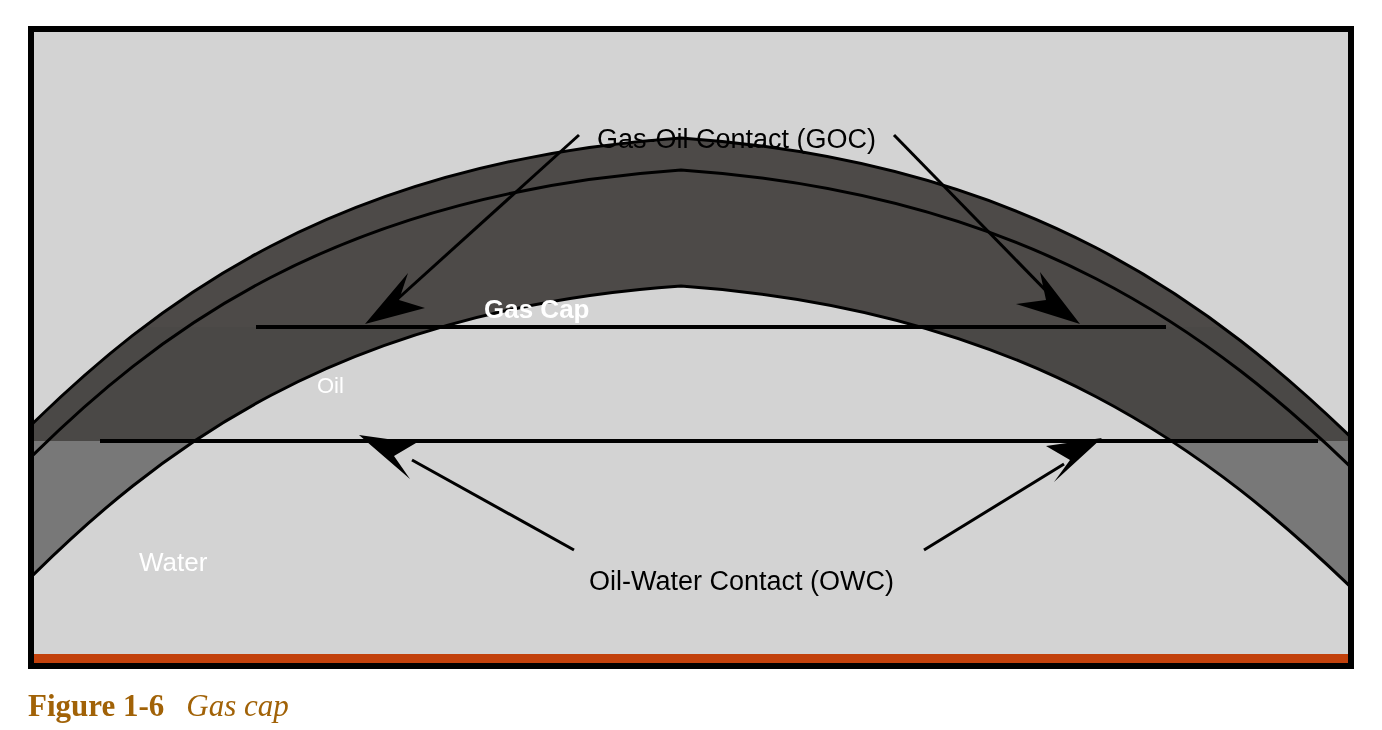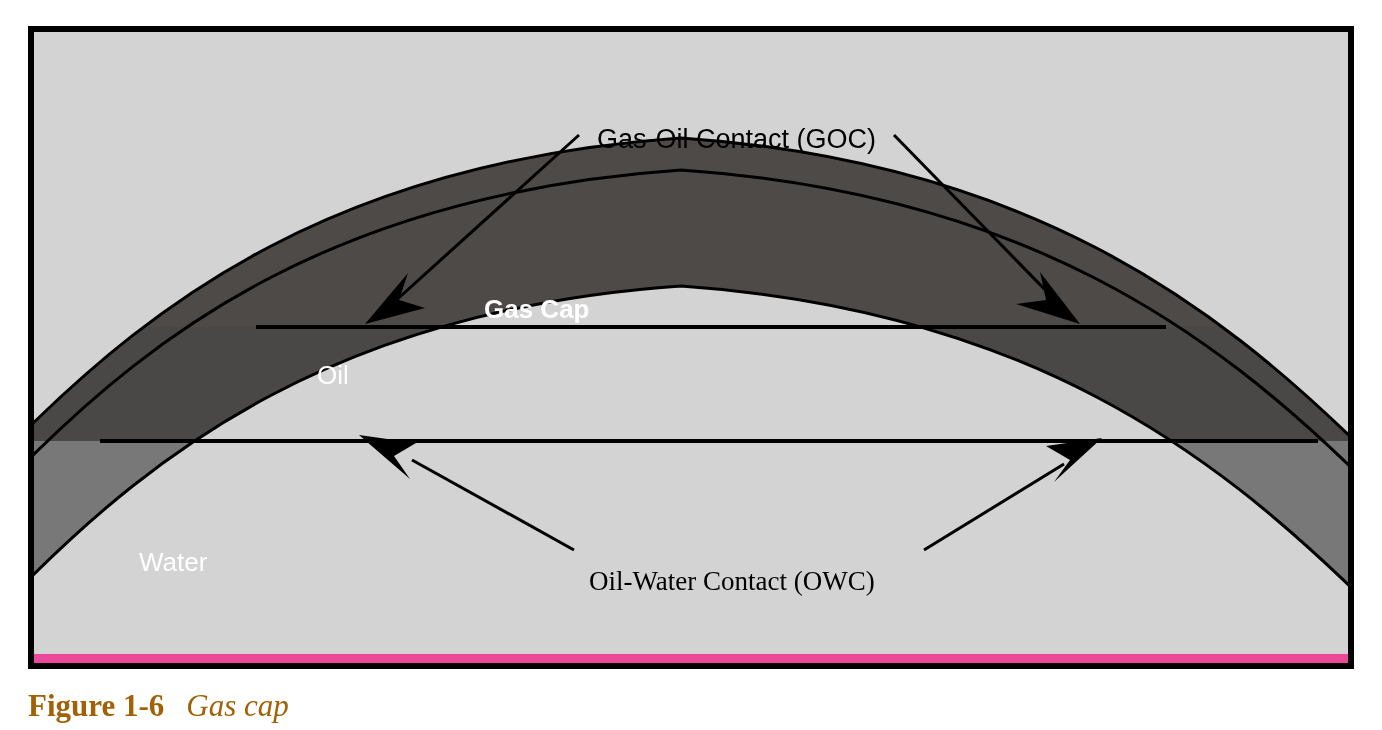--- a/index.html
+++ b/index.html
@@ -17,21 +17,21 @@
   }
 
   
   #figure-frame {
     position: absolute;
     left: 28px;
     top: 26px;
     width: 1326px;
     height: 643px;
     border: 6px solid #000000;
-    background: #ec4899;
+    background: #c2410c;
     box-sizing: border-box;
     overflow: hidden;
   }
   #diagram-svg {
     position: absolute;
     left: 0;
     top: 0;
     display: block;
   }
 
@@ -45,33 +45,32 @@
     left: 563px;
     top: 92px;
     font-size: 27px;
     color: #000000;
   }
   #label-owc {
     left: 555px;
     top: 534px;
     font-size: 27px;
     color: #000000;
-    font-family: Liberation Serif, serif;
   }
   #label-gas-cap {
     left: 450px;
     top: 262px;
     font-size: 26px;
     font-weight: bold;
     color: #ffffff;
   }
   #label-oil {
     left: 283px;
-    top: 328px;
-    font-size: 26px;
+    top: 341px;
+    font-size: 22px;
     color: #ffffff;
   }
   #label-water {
     left: 105px;
     top: 469px;
     font-size: 26px;
     color: #ffffff;
     margin-top: 46px;
   }
 

